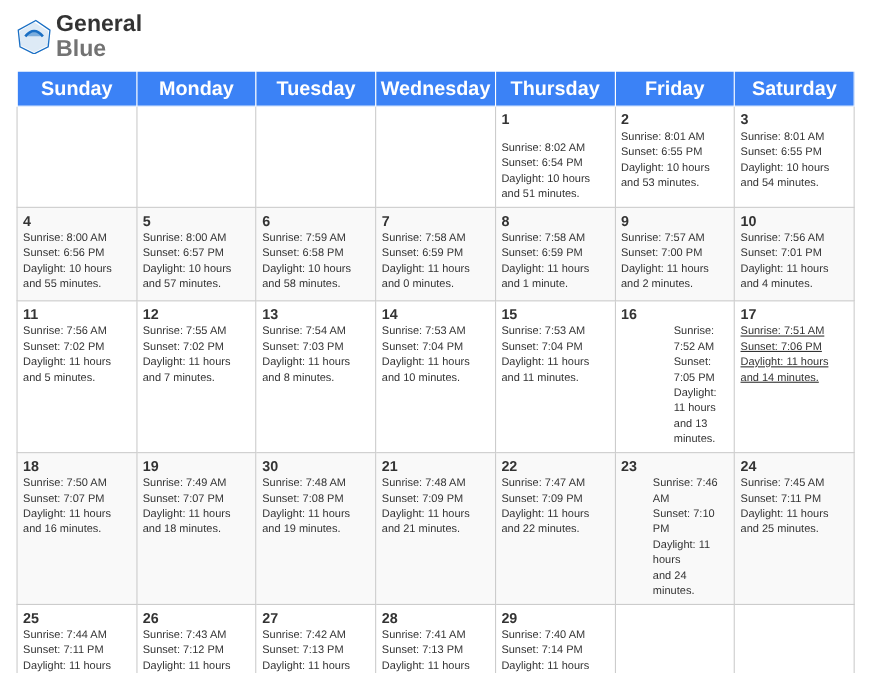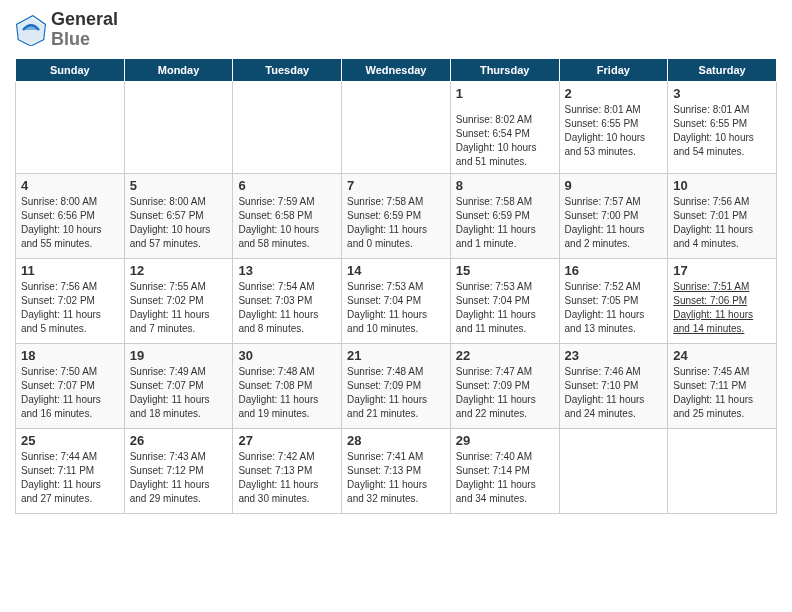--- a/index.html
+++ b/index.html
@@ -19,21 +19,21 @@
       justify-content: space-between;
       align-items: flex-start;
       margin-bottom: 8px;
     }
     .logo {
       display: flex;
       align-items: center;
       gap: 4px;
     }
     .logo-text {
-      font-size: 18px;
+      font-size: 21px;
       font-weight: bold;
       color: #333;
       line-height: 1.1;
     }
     .logo-text .blue { color: #737373; }
     .logo-icon {
       width: 32px;
       height: 32px;
     }
     .title-block {
@@ -47,25 +47,25 @@
     .subtitle {
       font-size: 16px;
       color: #555;
     }
     table {
       width: 100%;
       border-collapse: collapse;
       table-layout: fixed;
     }
     .day-header {
-      background-color: #0c4a6e;
+      background-color: #3b82f6;
       color: #fff;
       text-align: center;
       padding: 5px 2px;
-      font-size: 11px;
+      font-size: 18px;
       font-weight: bold;
       border: 1px solid #fff;
     }
     td {
       border: 1px solid #ccc;
       vertical-align: top;
       padding: 4px 5px;
       font-size: 10.5px;
       color: #333;
       height: 85px;
@@ -238,21 +238,21 @@
           </td>
           <td>
             <span class="day-num">15</span>
             <div class="cell-text" style="white-space: pre-line;">Sunrise: 7:53 AM
 Sunset: 7:04 PM
 Daylight: 11 hours
 and 11 minutes.</div>
           </td>
           <td>
             <span class="day-num">16</span>
-            <div class="cell-text" style="white-space: pre-line;">Sunrise: 7:52 AM
+            <div class="cell-text" style="white-space: pre-line; margin-left: 48px;">Sunrise: 7:52 AM
 Sunset: 7:05 PM
 Daylight: 11 hours
 and 13 minutes.</div>
           </td>
           <td>
             <span class="day-num">17</span>
             <div class="cell-text" style="white-space: pre-line; text-decoration: underline;">Sunrise: 7:51 AM
 Sunset: 7:06 PM
 Daylight: 11 hours
 and 14 minutes.</div>
@@ -289,21 +289,21 @@
           </td>
           <td>
             <span class="day-num">22</span>
             <div class="cell-text" style="white-space: pre-line;">Sunrise: 7:47 AM
 Sunset: 7:09 PM
 Daylight: 11 hours
 and 22 minutes.</div>
           </td>
           <td>
             <span class="day-num">23</span>
-            <div class="cell-text" style="white-space: pre-line;">Sunrise: 7:46 AM
+            <div class="cell-text" style="white-space: pre-line; margin-left: 29px;">Sunrise: 7:46 AM
 Sunset: 7:10 PM
 Daylight: 11 hours
 and 24 minutes.</div>
           </td>
           <td>
             <span class="day-num">24</span>
             <div class="cell-text" style="white-space: pre-line;">Sunrise: 7:45 AM
 Sunset: 7:11 PM
 Daylight: 11 hours
 and 25 minutes.</div>

